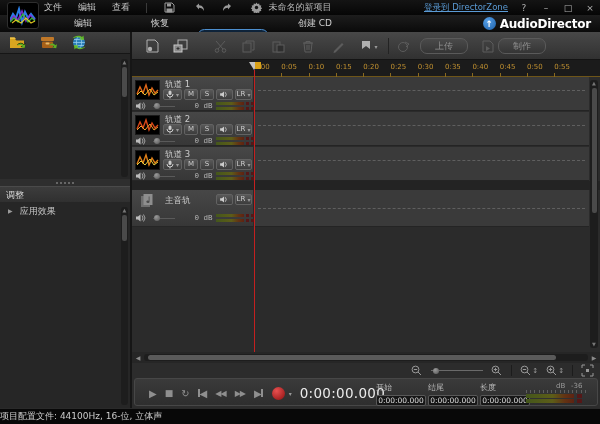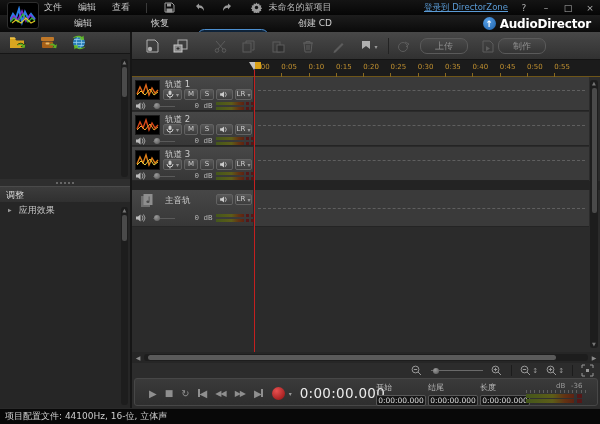--- a/index.html
+++ b/index.html
@@ -44,21 +44,21 @@
   .vsb .arr { display:block; text-align:center; color:#777; font-size:5px; line-height:7px; }
   .vsb .vthumb { display:block; margin:1px auto; width:5px; background:#4a4a4a; border-radius:2px; }
   .sb-splitter { position:absolute; left:0; top:147px; width:130px; height:7px; background:#2e2e2e;
     display:flex; align-items:center; justify-content:center; }
   .dots { width:2px; height:2px; background:#7a7a7a; border-radius:50%;
     box-shadow:4px 0 #7a7a7a,8px 0 #7a7a7a,12px 0 #7a7a7a,16px 0 #7a7a7a; margin-left:-16px; }
   .sb-adjhead { position:absolute; left:0; top:154px; width:130px; height:16px;
     background:linear-gradient(#3c3c3c,#303030); border-top:1px solid #4a4a4a;
     color:#dcdcdc; font-size:9px; line-height:16px; padding-left:6px; }
   .sb-effect { position:absolute; left:0; top:171px; width:130px; height:16px; color:#c6c6c6;
-    font-size:9px; line-height:16px; padding-left:8px; display:flex; align-items:center; gap:7px;font-family:Liberation Mono, monospace; }
+    font-size:9px; line-height:16px; padding-left:8px; display:flex; align-items:center; gap:7px; }
   .sb-effect .tri { color:#9a9a9a; font-size:6px; }
 
   
   .main { position:absolute; left:132px; top:32px; width:468px; height:376px; background:#2c2c2c; }
 
   .toolbar { position:absolute; left:0; top:0; width:468px; height:28px;
     background:linear-gradient(#484848,#313131); border-bottom:1px solid #141414; }
   .ti { position:absolute; top:6px; width:16px; height:16px; display:flex; align-items:center; justify-content:center; }
   .ti.en { color:#b0b0b0; } .ti.dis { color:#5c5c5c; }
   .tsep2 { position:absolute; top:6px; width:1px; height:16px; background:#232323; }
@@ -142,21 +142,21 @@
   .dblabs span { position:absolute; top:0; }
   .dbticks { height:3px; background:repeating-linear-gradient(90deg,#5f5f5f 0 1px,transparent 1px 4.2px); margin-bottom:1px; }
   .dbbars { position:relative; height:9px; }
   .dbbar { position:absolute; left:0; width:48px; height:4px;
     background:linear-gradient(90deg,#44571b 0%,#5d5d18 55%,#633413 80%,#5e2212 100%); }
   .dbblk { position:absolute; left:51px; top:0; width:5px; height:4px; background:#551717;
     box-shadow:0 5px 0 #551717; }
 
   
   .statusbar { position:absolute; left:0; top:408px; width:600px; height:16px; background:#080808;
-    color:#cccccc; font-size:9px; line-height:15px; padding-left:5px; border-top:1px solid #2a2a2a; }
+    color:#cccccc; font-size:9px; line-height:15px; border-top:1px solid #2a2a2a; }
 
   svg { display:block; }
 </style>
 </head>
 <body>
 
 <div class="win">
 
   <div class="titlebar">
     <div class="menu">

